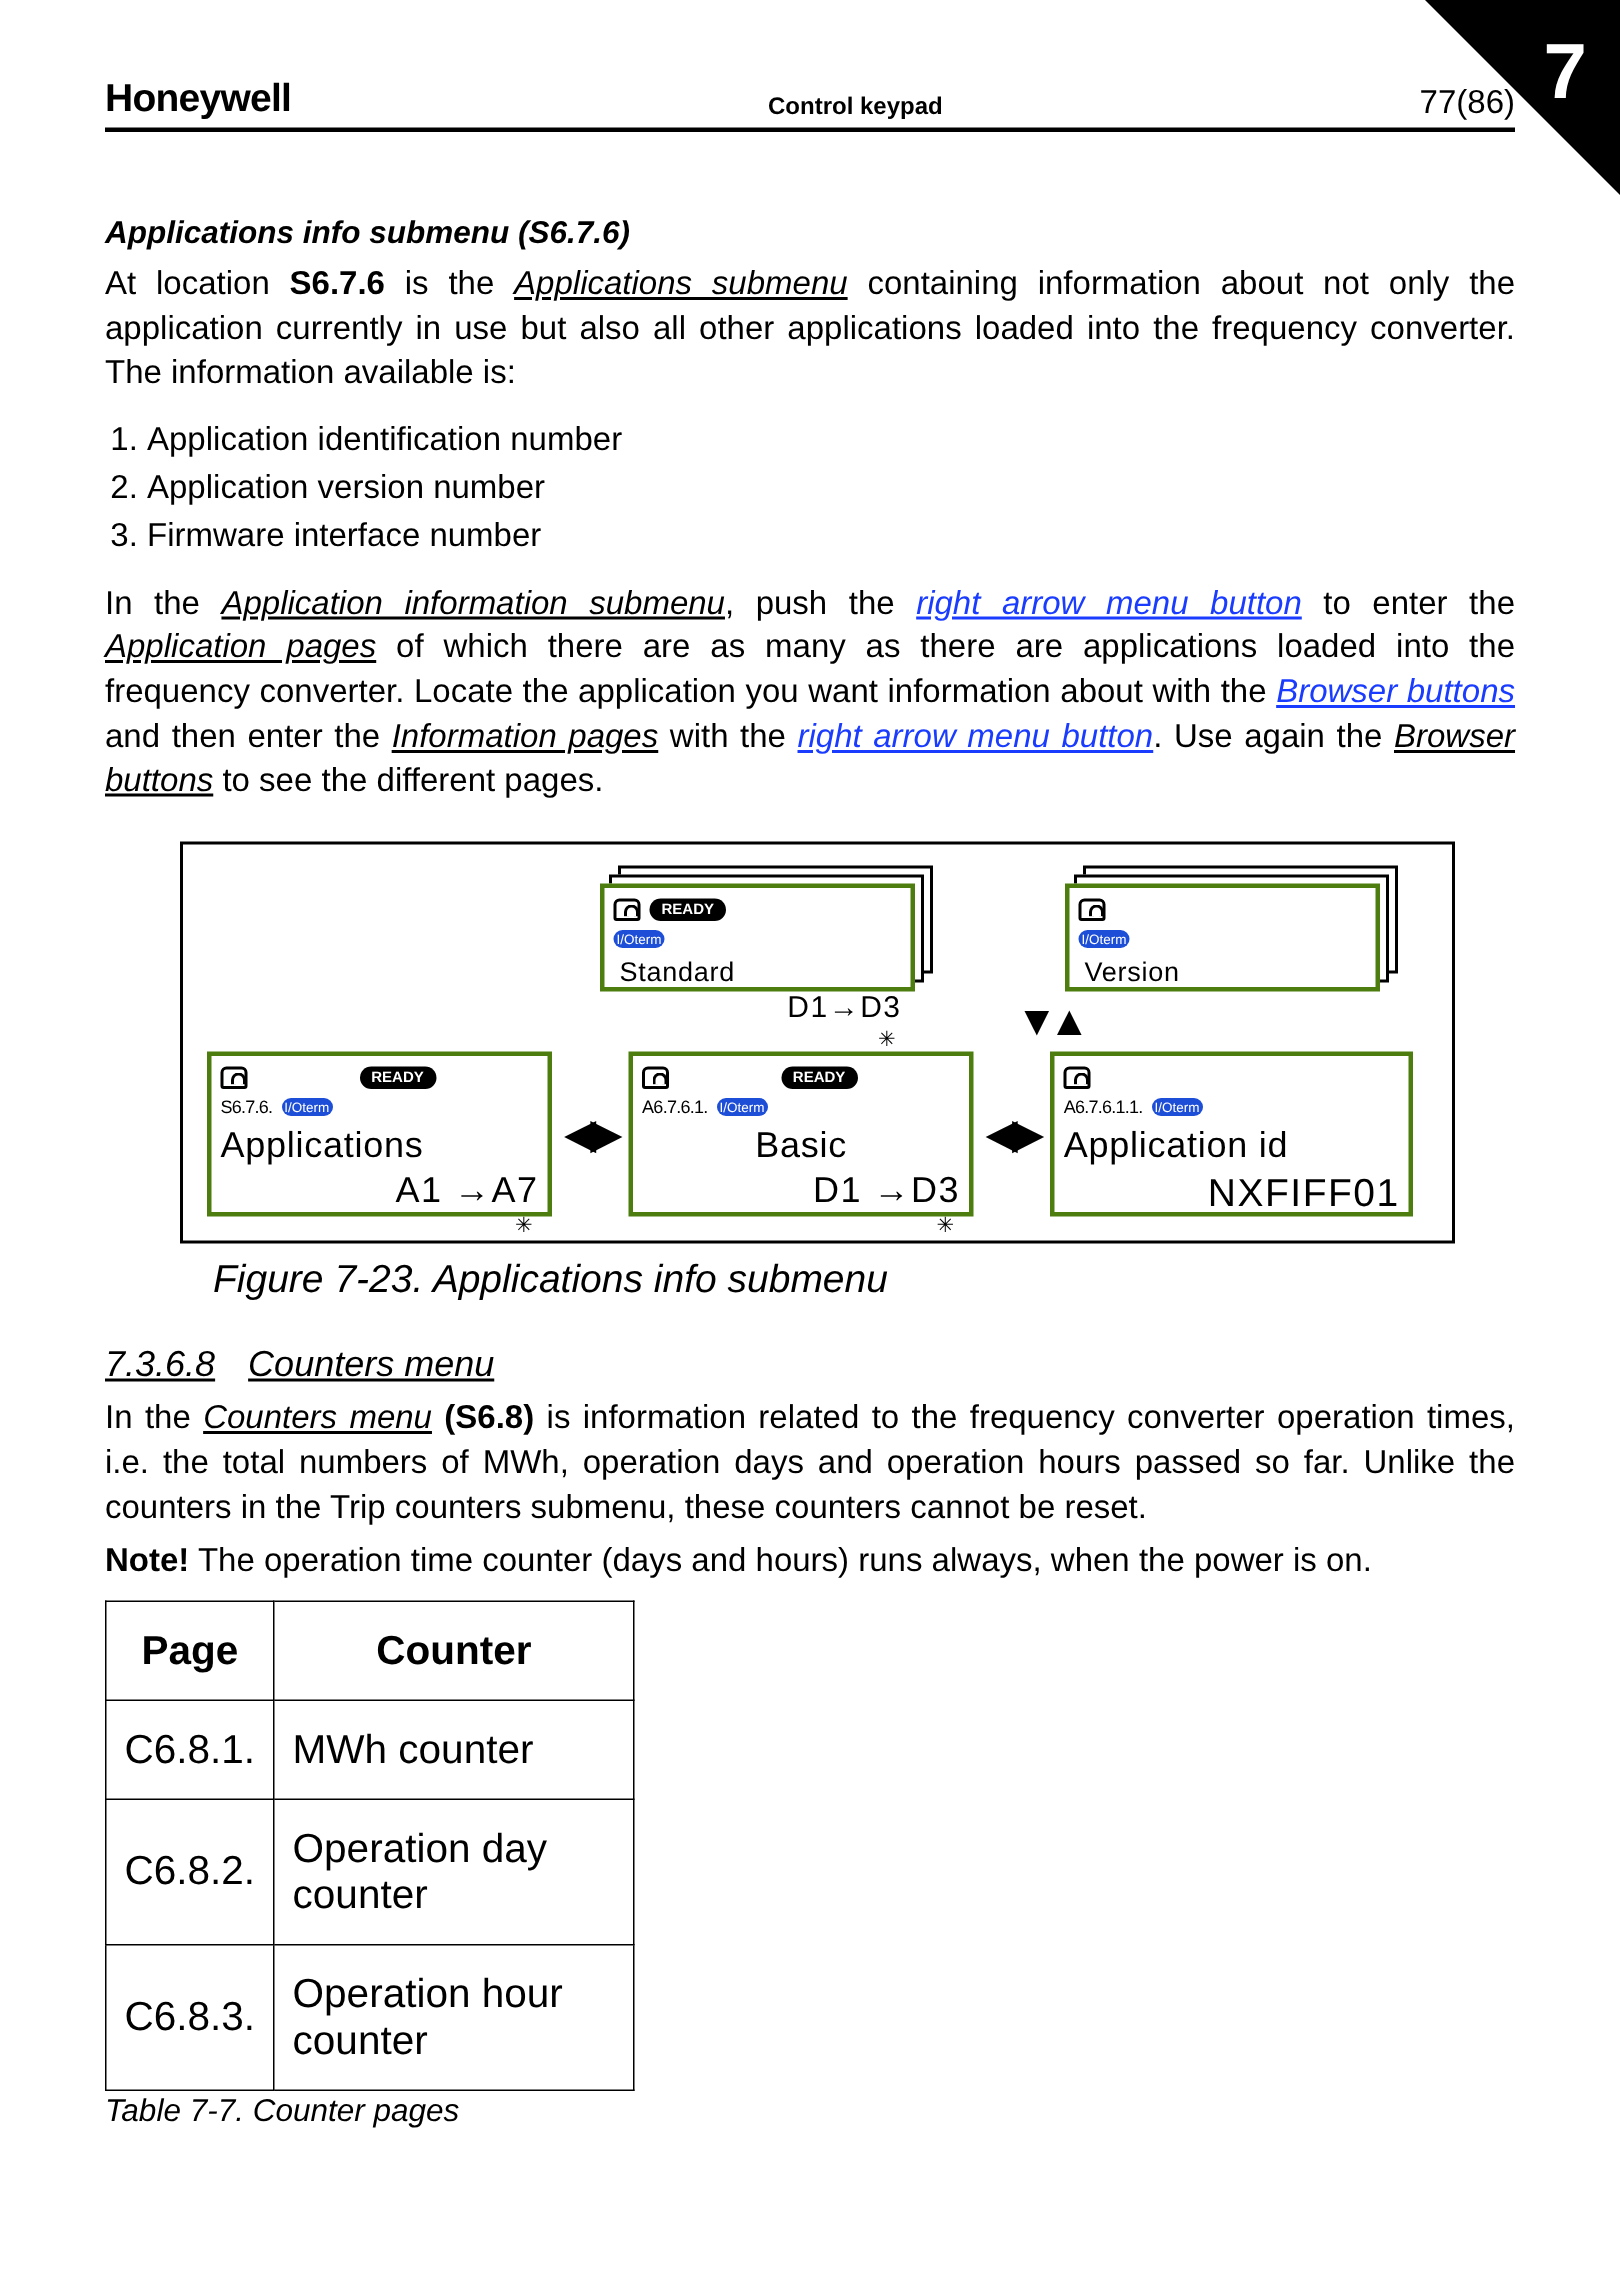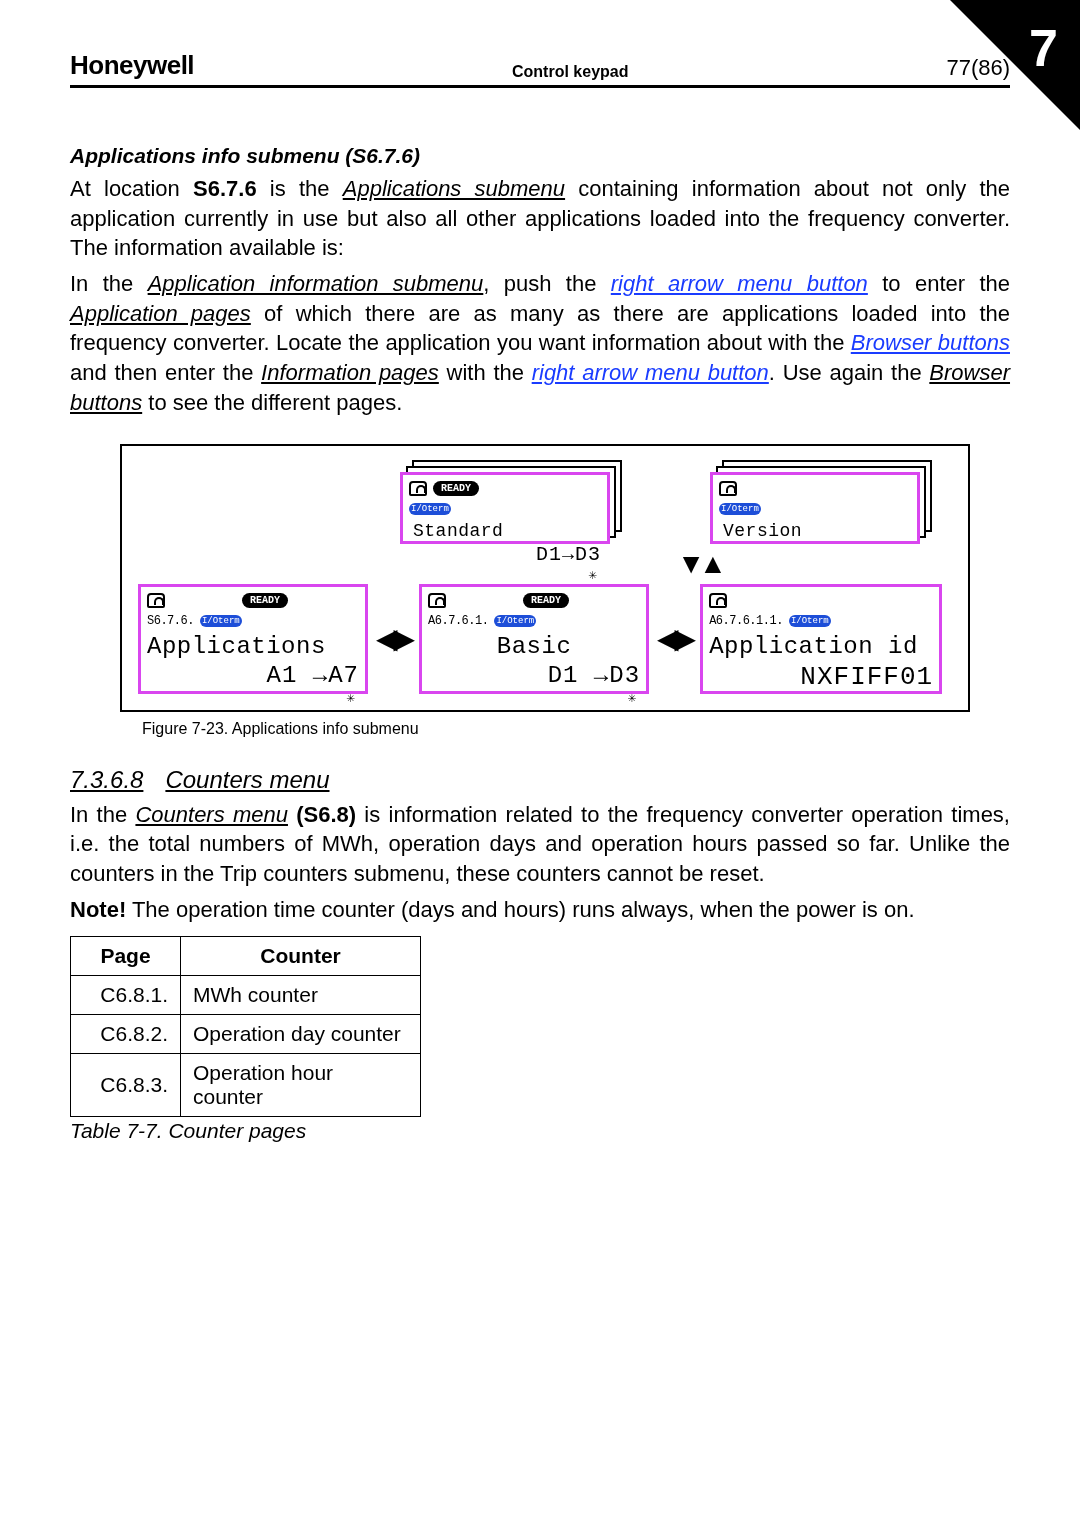--- a/index.html
+++ b/index.html
@@ -65,21 +65,22 @@
   ol.infolist { margin: 14px 0 14px 28px; padding: 0; line-height: 1.45; }
   .sechead {
     margin-top: 28px;
     font-style: italic;
     font-size: 24px;
   }
   .sechead .secnum { margin-right: 22px; }
   .sechead .sectxt { text-decoration: underline; }
   .sechead .secnum { text-decoration: underline; }
   .figcap {
-    font-size: 16px;
+    font-style: italic;
+    font-size: 26px;
     margin: 8px 0 4px 72px;
   }
   
   .diag-wrap {
     border: 2px solid #000;
     margin: 26px 2px 8px 50px;
     padding: 14px 16px 16px 16px;
     width: 850px;
   }
   .toprow {
@@ -108,26 +109,26 @@
   .lcd-stack .sb1, .lcd-stack .sb2 {
     position: absolute;
     border: 2px solid #000;
     background: #fff;
     width: 210px; height: 72px;
   }
   .lcd-stack .sb1 { top: 0; left: 12px; }
   .lcd-stack .sb2 { top: 6px; left: 6px; }
   .lcd {
     position: relative;
-    border: 3px solid #d946ef;
+    border: 3px solid #4d7c0f;
     background: #fff;
     width: 210px;
     height: 110px;
     padding: 4px 6px;
-    font-family: Liberation Mono, monospace;
+    font-family: Liberation Sans, sans-serif;
   }
   .lcd-stack .lcd {
     position: absolute;
     bottom: 0; left: 0;
     height: 72px;
   }
   .lcd-top {
     display: flex;
     align-items: center;
     gap: 6px;
@@ -184,22 +185,22 @@
     padding: 0 2px;
     line-height: 1;
   }
   
   table.ctab {
     border-collapse: collapse;
     margin-top: 12px;
   }
   table.ctab th, table.ctab td {
     border: 1.5px solid #000;
-    padding: 7px 12px;
-    font-size: 21px;
+    padding: 17px 12px;
+    font-size: 27px;
   }
   table.ctab th { font-weight: bold; text-align: center; }
   table.ctab td.page { text-align: right; width: 110px; }
   table.ctab td.counter { width: 240px; }
   .tabcap { font-style: italic; font-size: 21px; margin-top: 2px; }
 </style>
 </head>
 <body>
 
 <div class="corner"></div>
@@ -214,20 +215,25 @@
 </div>
 
 <div class="content">
 
   <div class="subhead">Applications info submenu (S6.7.6)</div>
 
   <div class="para">
     <span>At location </span><span class="bold">S6.7.6</span><span> is the </span><span class="ital">Applications submenu</span><span> containing information about not only the application currently in use but also all other applications loaded into the frequency converter. The information available is:</span>
   </div>
 
+  <ol class="infolist">
+    <li>Application identification number</li>
+    <li>Application version number</li>
+    <li>Firmware interface number</li>
+  </ol>
 
   <div class="para">
     <span>In the </span><span class="ital">Application information submenu</span><span>, push the </span><span class="ital blue">right arrow menu button</span><span> to enter the </span><span class="ital">Application pages</span><span> of which there are as many as there are applications loaded into the frequency converter. Locate the application you want information about with the </span><span class="ital blue">Browser buttons</span><span> and then enter the </span><span class="ital">Information pages</span><span> with the </span><span class="ital blue">right arrow menu button</span><span>. Use again the </span><span class="ital">Browser buttons</span><span> to see the different pages.</span>
   </div>
 
   <div class="diag-wrap">
 
     <div class="toprow">
       <div class="lcd-stack">
         <div class="sb1"></div>

